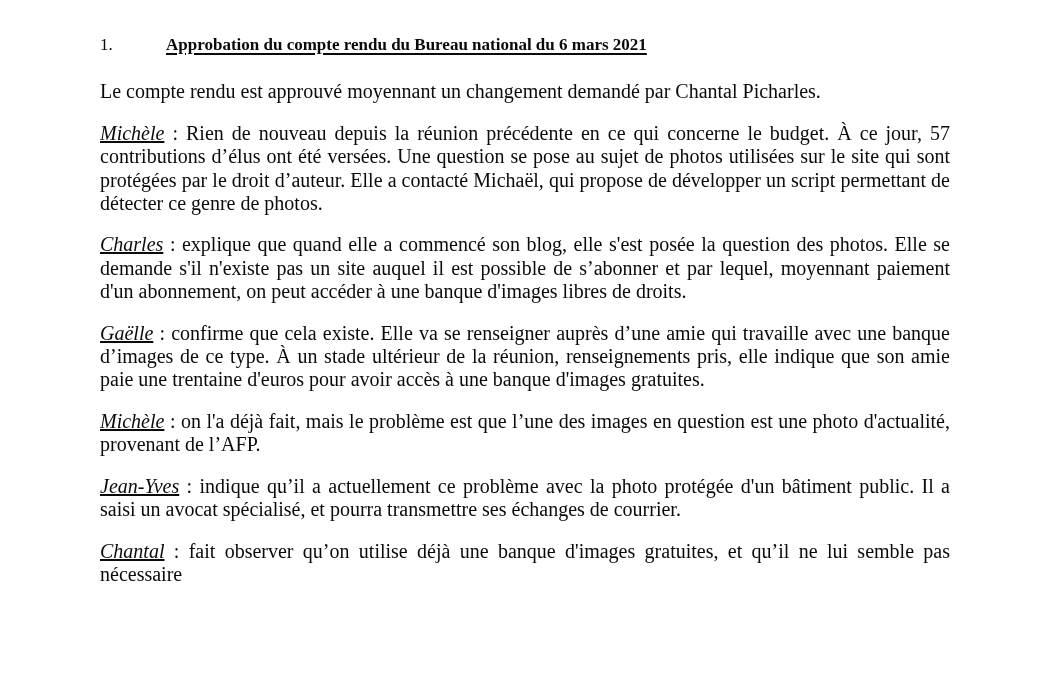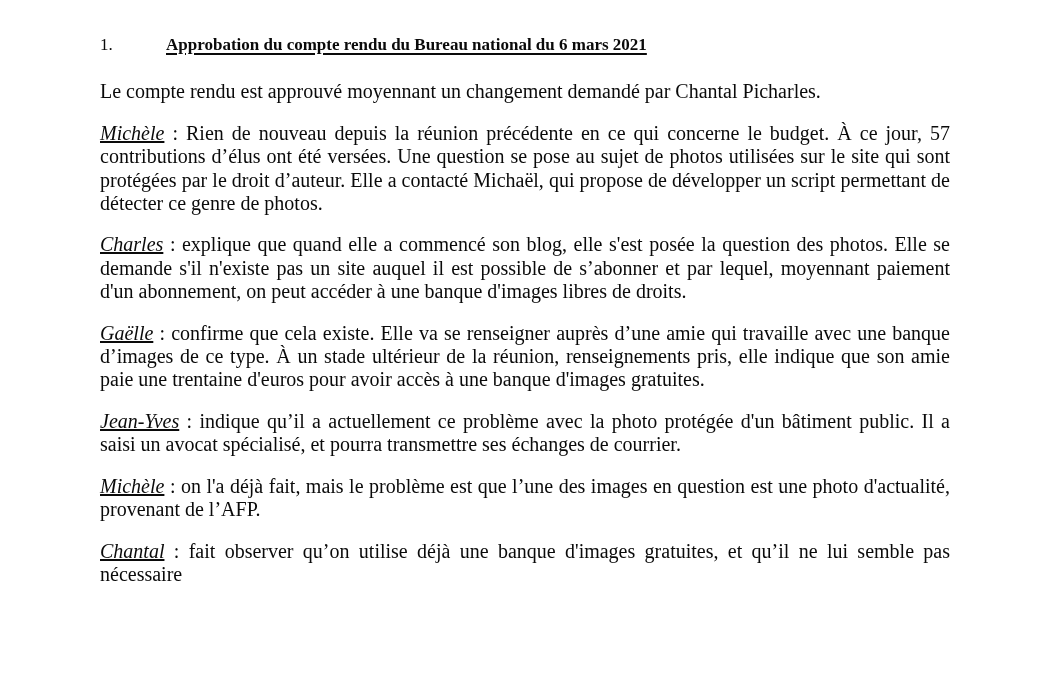--- a/index.html
+++ b/index.html
@@ -63,20 +63,20 @@
 
   <p class="para"><span class="ptext">Le compte rendu est approuvé moyennant un changement demandé par Chantal Picharles.</span></p>
 
 
   <p class="para"><span class="speaker">Michèle</span><span class="sep"> : </span><span class="ptext">Rien de nouveau depuis la réunion précédente en ce qui concerne le budget. À ce jour, 57 contributions d’élus ont été versées. Une question se pose au sujet de photos utilisées sur le site qui sont protégées par le droit d’auteur. Elle a contacté Michaël,  qui propose de développer un script permettant de détecter ce genre de photos.</span></p>
 
   <p class="para"><span class="speaker">Charles</span><span class="sep"> : </span><span class="ptext">explique que quand elle a commencé son blog, elle s'est posée la question des photos. Elle se demande s'il n'existe pas un site auquel il est possible de s’abonner et par lequel, moyennant paiement d'un abonnement, on peut accéder à une banque d'images libres de droits.</span></p>
 
   <p class="para"><span class="speaker">Gaëlle</span><span class="sep"> : </span><span class="ptext">confirme que cela existe. Elle va se renseigner auprès d’une amie qui travaille avec une banque d’images de ce type. À un stade ultérieur de la réunion, renseignements pris, elle indique que son amie paie une trentaine d'euros pour avoir accès à une banque d'images gratuites.</span></p>
 
+  <p class="para"><span class="speaker">Michèle</span><span class="sep"> : </span><span class="ptext">on l'a déjà fait, mais le problème est que l’une des images en question est une photo d'actualité, provenant de l’AFP.</span></p>
+
   <p class="para"><span class="speaker">Jean-Yves</span><span class="sep"> : </span><span class="ptext">indique qu’il a actuellement ce problème avec la photo protégée d'un bâtiment public. Il a saisi un avocat spécialisé, et pourra transmettre ses échanges de courrier.</span></p>
-
-  <p class="para"><span class="speaker">Michèle</span><span class="sep"> : </span><span class="ptext">on l'a déjà fait, mais le problème est que l’une des images en question est une photo d'actualité, provenant de l’AFP.</span></p>
 
 
   <p class="para"><span class="speaker">Chantal</span><span class="sep"> : </span><span class="ptext">fait observer qu’on utilise déjà une banque d'images gratuites, et qu’il ne lui semble pas nécessaire</span></p>
 
 </div>
 
 </body></html>

